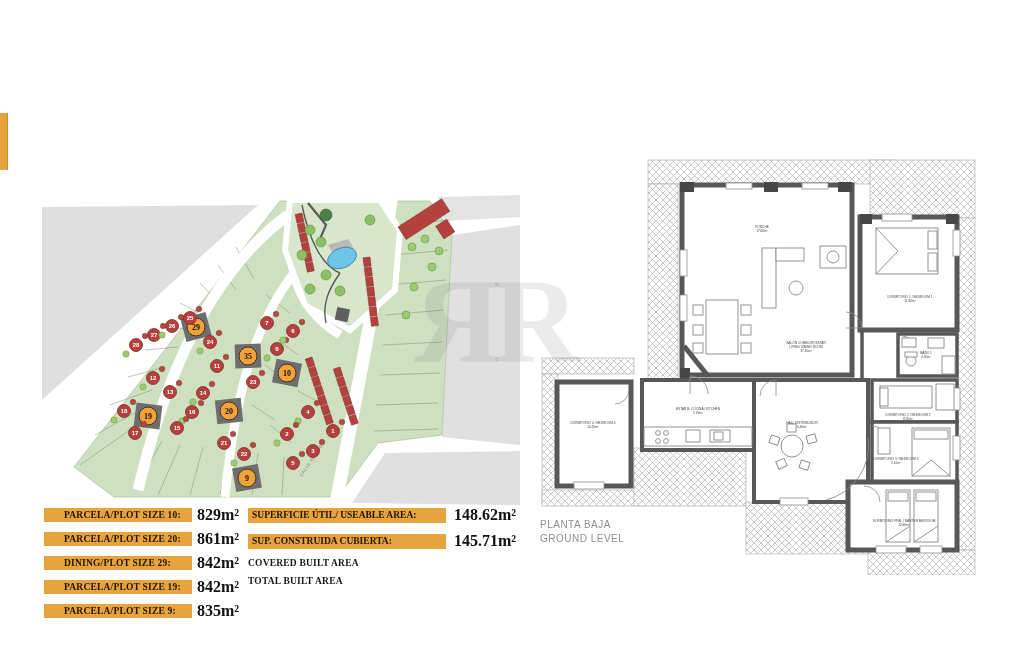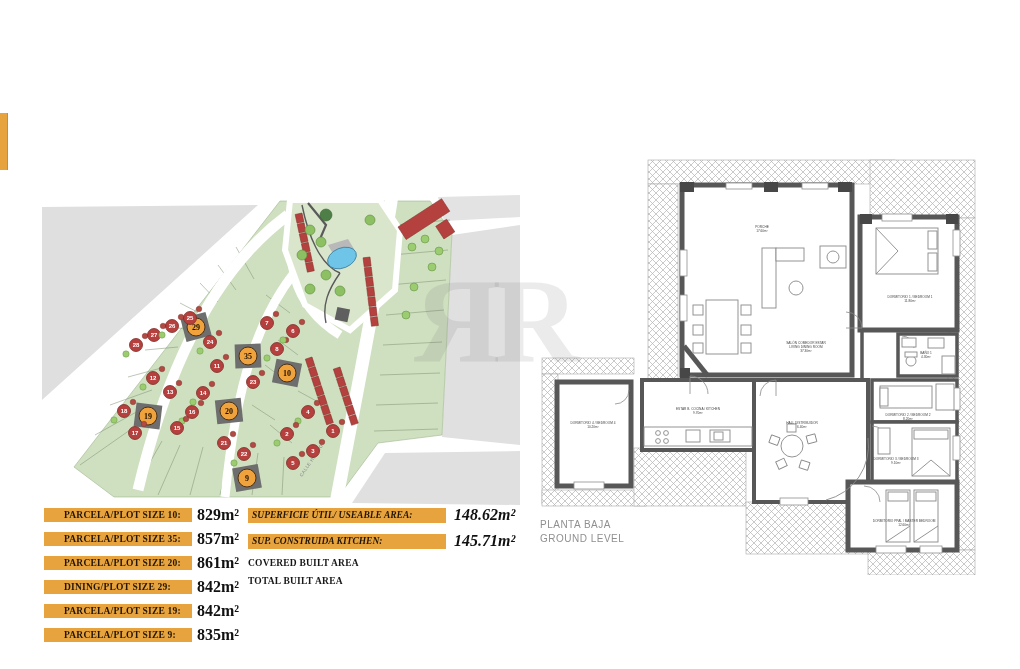--- a/index.html
+++ b/index.html
@@ -12,21 +12,21 @@
              color:rgba(100,100,100,0.13);letter-spacing:-8px;z-index:3;pointer-events:none;}
   .site-svg{position:absolute;left:40px;top:195px;z-index:1;}
   .floor-svg{position:absolute;left:530px;top:130px;z-index:2;}
   .plot-list{position:absolute;left:44px;top:506px;z-index:4;}
   .ps-row{display:flex;align-items:center;margin-bottom:6px;}
   .ps-bar{width:148px;height:14px;background:var(--bar,#e7a43e);display:flex;align-items:center;}
   .ps-bar span{font-weight:bold;font-size:9.5px;color:#241505;padding-left:20px;white-space:nowrap;letter-spacing:0.2px;}
   .ps-val{font-weight:bold;font-size:16px;color:#111;margin-left:5px;white-space:nowrap;}
   .area-list{position:absolute;left:248px;top:506px;z-index:4;width:270px;}
   .ar-row{margin-bottom:8px;}
-  .ar-main{display:flex;align-items:center;font-style:italic;}
+  .ar-main{display:flex;align-items:center;}
   .ar-bar{width:198px;height:15px;background:var(--bar,#e7a43e);display:flex;align-items:center;}
   .ar-bar span{font-weight:bold;font-size:9.5px;color:#241505;padding-left:4px;white-space:nowrap;}
   .ar-val{font-weight:bold;font-size:16px;color:#111;margin-left:8px;white-space:nowrap;}
   .ar-sub{font-weight:bold;font-size:9.5px;color:#181818;margin-top:8px;letter-spacing:0.2px;}
 </style>
 </head>
 <body>
 
 <div class="page">
 
@@ -465,26 +465,20 @@
 
   <div class="plot-list">
       <div class="ps-row">
         <div class="ps-bar">
           <span>PARCELA/PLOT SIZE 10:</span>
         </div>
         <span class="ps-val">829m²</span>
       </div>
       <div class="ps-row">
         <div class="ps-bar">
-          <span>PARCELA/PLOT SIZE 35:</span>
-        </div>
-        <span class="ps-val">857m²</span>
-      </div>
-      <div class="ps-row">
-        <div class="ps-bar">
           <span>PARCELA/PLOT SIZE 20:</span>
         </div>
         <span class="ps-val">861m²</span>
       </div>
       <div class="ps-row">
         <div class="ps-bar">
           <span>DINING/PLOT SIZE 29:</span>
         </div>
         <span class="ps-val">842m²</span>
       </div>
@@ -507,21 +501,21 @@
         <div class="ar-main">
           <div class="ar-bar">
             <span>SUPERFICIE ÚTIL/ USEABLE AREA:</span>
           </div>
           <span class="ar-val">148.62m²</span>
         </div>
       </div>
       <div class="ar-row">
         <div class="ar-main">
           <div class="ar-bar">
-            <span>SUP. CONSTRUIDA KITCHEN:</span>
+            <span>SUP. CONSTRUIDA CUBIERTA:</span>
           </div>
           <span class="ar-val">145.71m²</span>
         </div>
         <div class="ar-sub">COVERED BUILT AREA</div>
       </div>
       <div class="ar-row">
         <div class="ar-sub">TOTAL BUILT AREA</div>
       </div>
     </div>
 

